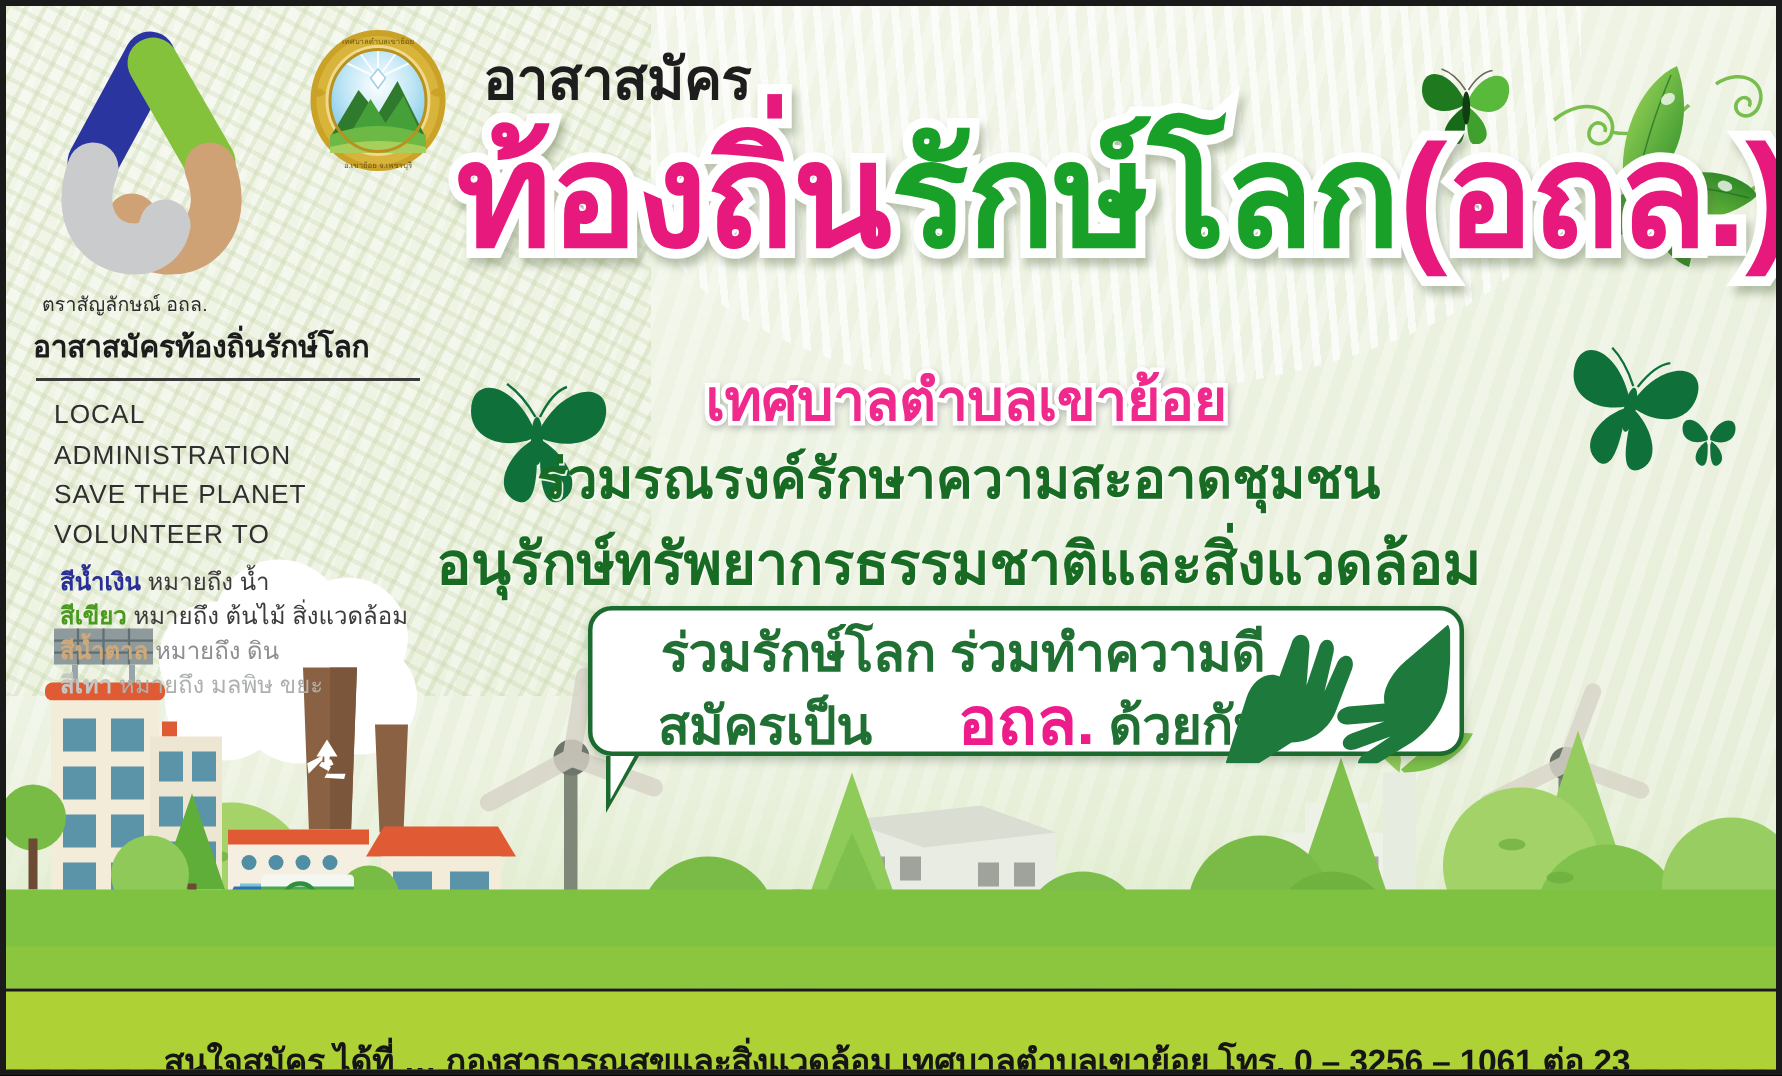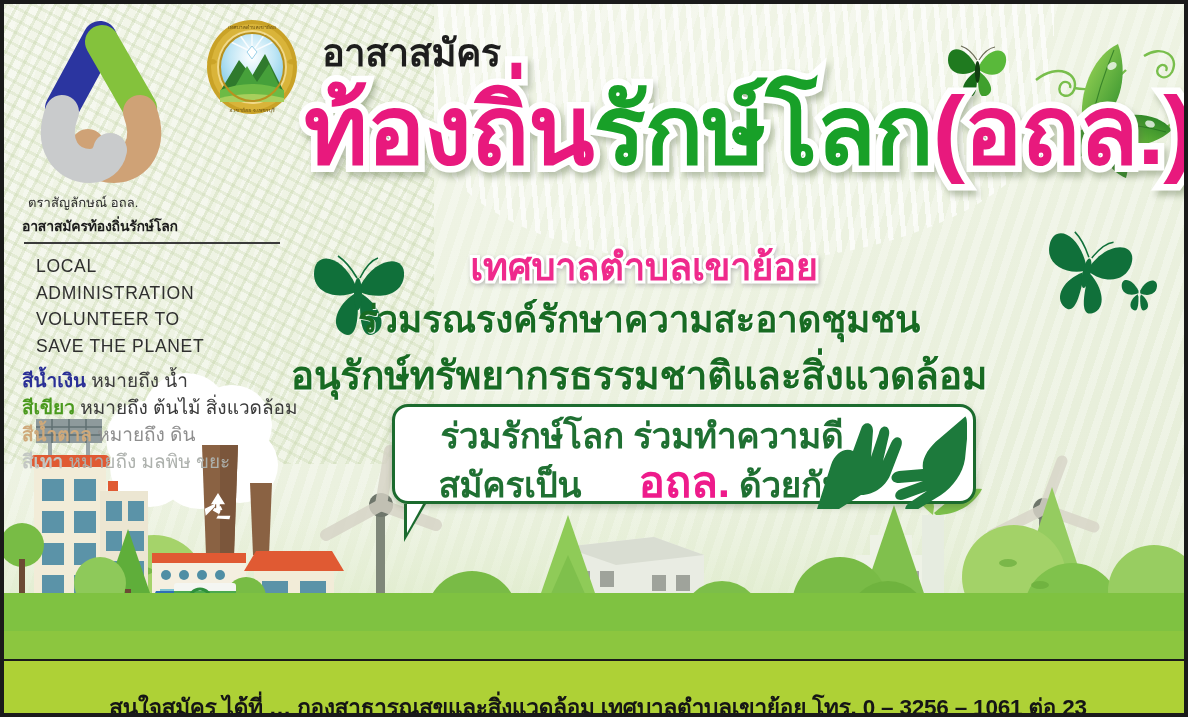--- a/index.html
+++ b/index.html
@@ -28,24 +28,24 @@
   .fan {
     position: absolute; left: 430px; top: -40px; width: 620px; height: 300px;
     background: repeating-linear-gradient(85deg, rgba(255,255,255,.85) 0 5px, rgba(255,255,255,0) 5px 13px);
     border-radius: 0 0 60% 50%; opacity: .8; pointer-events: none;
   }
 
   
   .left-panel { position: absolute; left: 18px; top: 8px; width: 292px; z-index: 20; }
   .aotol-logo { position: relative; width: 150px; height: 172px; margin: 4px 0 0 18px; }
   .emblem-caption { font-size: 13px; color: #2b2b2b; margin: 4px 0 0 6px; letter-spacing: .1px; }
-  .emblem-title { font-size: 14px; font-weight: 700; color: #1c1c1c; margin: 2px 0 0 0; letter-spacing: -.2px; }
+  .emblem-title { font-size: 20px; font-weight: 700; color: #1c1c1c; margin: 2px 0 0 0; letter-spacing: -.2px; }
   .rule { height: 2px; background: #3a3a3a; width: 256px; margin: 5px 0 9px 2px; }
   .eng-lines { font-size: 17.5px; line-height: 1.52; color: #2f2f2f; letter-spacing: .7px; margin-left: 14px; }
-  .legend { margin-top: 9px; margin-left: 0; font-size: 19px; line-height: 1.42; }
+  .legend { margin-top: 9px; margin-left: 18px; font-size: 16px; line-height: 1.42; }
   .legend div { white-space: nowrap; }
   .legend b { font-weight: 700; }
   .lg-blue b { color: #2a2f96; }  .lg-blue { color: #3b3b3b; }
   .lg-green b { color: #4a9a1e; } .lg-green { color: #3b3b3b; }
   .lg-brown b { color: #cfa97a; } .lg-brown { color: #8e8e8e; }
   .lg-gray b { color: #c3c7c3; }  .lg-gray { color: #adb1ad; }
 
   
   .seal { position: absolute; left: 199px; top: 12px; width: 98px; height: 100px; z-index: 22; }
 
@@ -331,22 +331,22 @@
           <path d="M22 96 C10 128 26 150 50 150 C60 150 68 144 70 134" stroke="#c9cbcc"></path>
         </g>
       </svg>
     </div>
     <div class="emblem-caption">ตราสัญลักษณ์ อถล.</div>
     <div class="emblem-title">อาสาสมัครท้องถิ่นรักษ์โลก</div>
     <div class="rule"></div>
     <div class="eng-lines">
       <div>LOCAL</div>
       <div>ADMINISTRATION</div>
+      <div>SAVE THE PLANET</div>
       <div>VOLUNTEER TO</div>
-      <div>SAVE THE PLANET</div>
     </div>
     <div class="legend">
       <div class="lg-blue">
         <b>สีน้ำเงิน</b>
         <span>หมายถึง น้ำ</span>
       </div>
       <div class="lg-green">
         <b>สีเขียว</b>
         <span>หมายถึง ต้นไม้ สิ่งแวดล้อม</span>
       </div>

